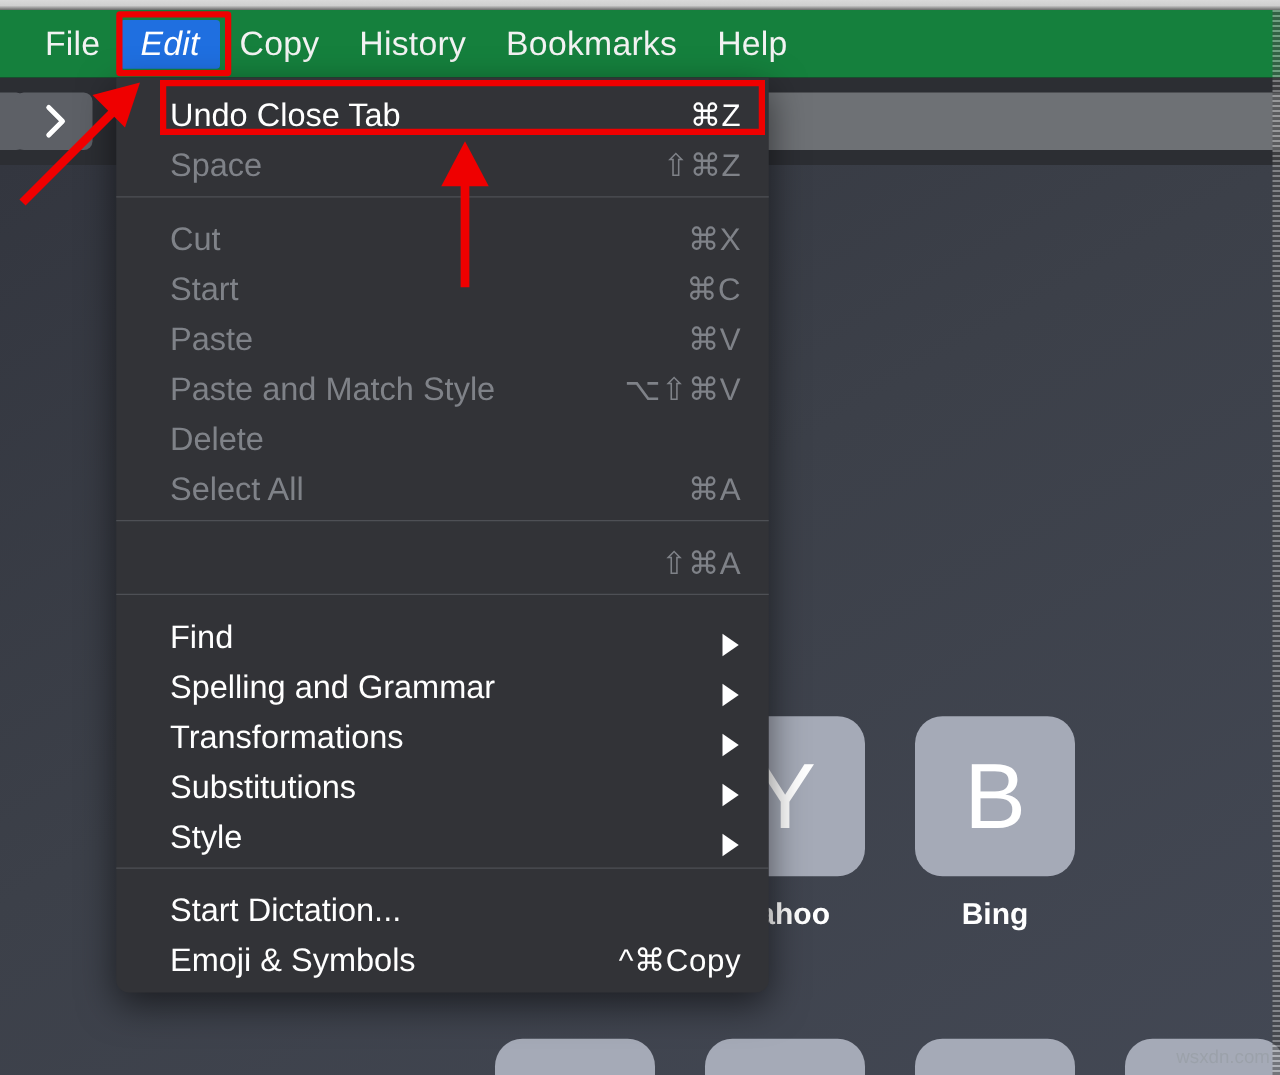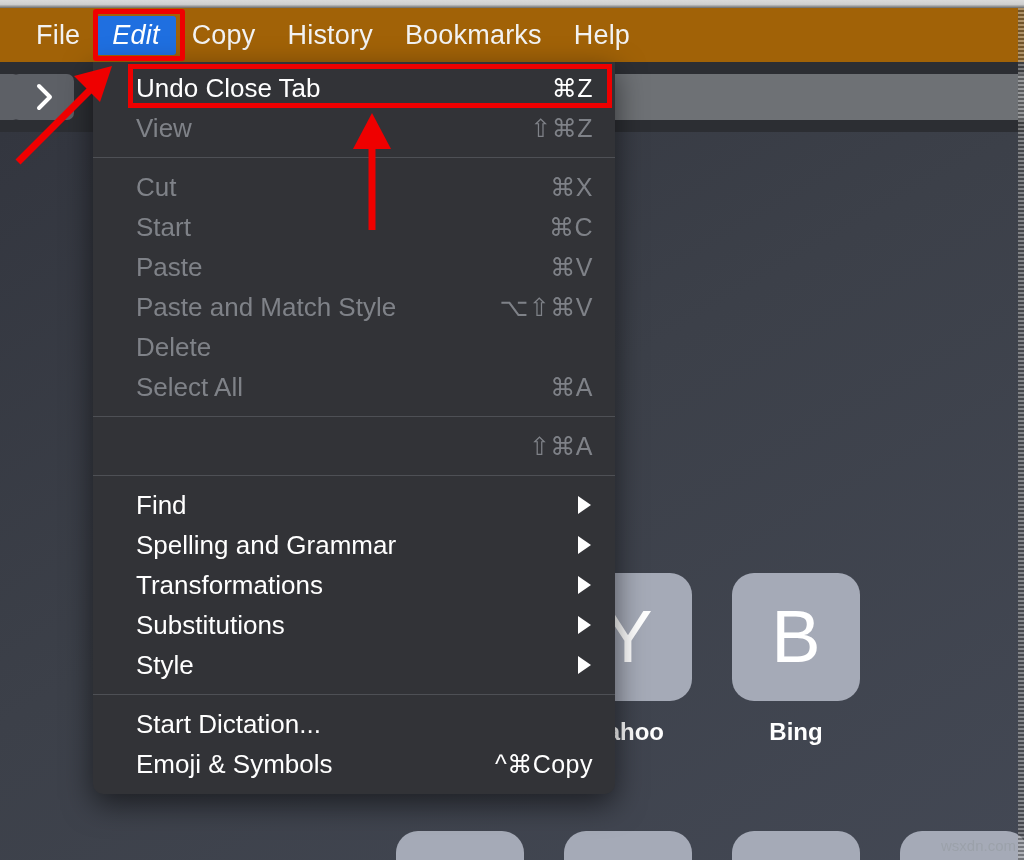--- a/index.html
+++ b/index.html
@@ -30,21 +30,21 @@
     left: 0; top: 0;
     width: 1024px; height: 8px;
     background: linear-gradient(180deg,#d9d9d9 0%, #cfcfcf 55%, #6a6a6a 100%);
   }
 
   
   .menubar {
     position: absolute;
     left: 0; top: 8px;
     width: 1024px; height: 54px;
-    background: #a16207;
+    background: #15803d;
     display: flex;
     align-items: center;
     padding-left: 20px;
     box-sizing: border-box;
   }
   .menubar-item {
     color: #f2f2f2;
     font-size: 27px;
     padding: 4px 16px;
     letter-spacing: .2px;
@@ -152,21 +152,21 @@
     width: 522px;
     background: #323337;
     border-radius: 0 0 10px 10px;
     box-shadow: 0 10px 30px rgba(0,0,0,.55);
     padding: 6px 0 10px 0;
     box-sizing: border-box;
     z-index: 20;
   }
   .mi {
     display: flex;
-    align-items: center;
+    align-items: flex-end;
     height: 40px;
     padding: 0 22px 0 43px;
     box-sizing: border-box;
     color: #ffffff;
     font-size: 26px;
     white-space: nowrap;
   }
   .mi.disabled { color: #7f8288; }
   .mi .label { flex: 0 0 auto; }
   .mi .spacer { flex: 1 1 auto; }
@@ -287,21 +287,21 @@
       <div class="menubar-item">Help</div>
     </div>
 
   <div class="dropdown" id="dropdown">
       <div class="mi">
         <span class="label">Undo Close Tab</span>
         <span class="spacer"></span>
         <span class="shortcut">⌘Z</span>
       </div>
       <div class="mi disabled">
-        <span class="label">View</span>
+        <span class="label">Space</span>
         <span class="spacer"></span>
         <span class="shortcut">⇧⌘Z</span>
       </div>
       <div class="separator"></div>
       <div class="mi disabled">
         <span class="label">Cut</span>
         <span class="spacer"></span>
         <span class="shortcut">⌘X</span>
       </div>
       <div class="mi disabled">

